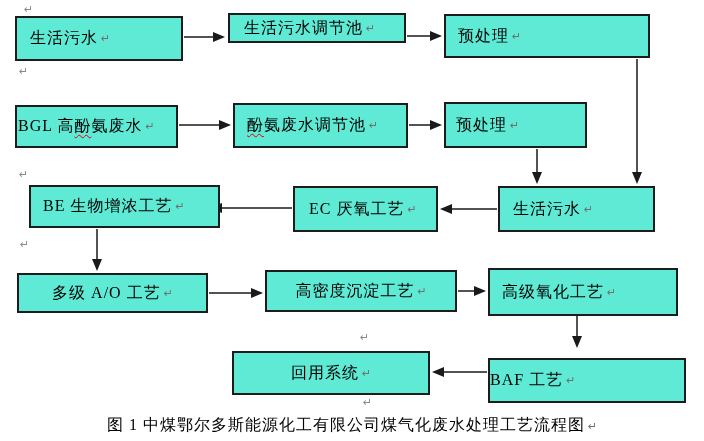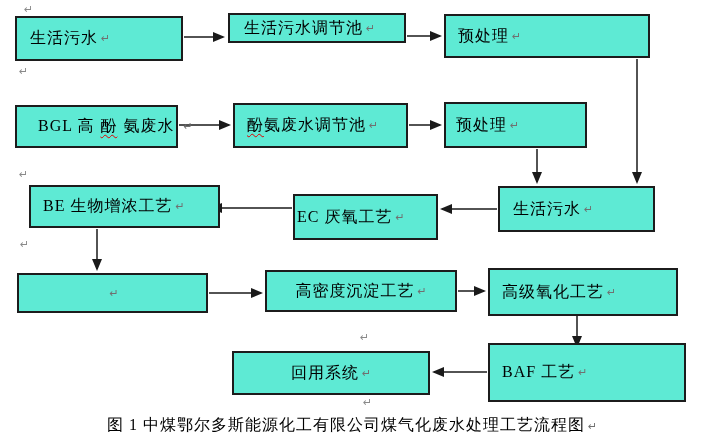--- a/index.html
+++ b/index.html
@@ -94,66 +94,67 @@
   </div>
   <div class="box" style="left:228px; top:13px; width:178px; height:30px; padding-left:14px;">
     <span>生活污水调节池</span>
       <span class="ret">↵</span>
   </div>
   <div class="box" style="left:444px; top:14px; width:206px; height:44px; padding-left:12px;">
     <span>预处理</span>
       <span class="ret">↵</span>
   </div>
 
-  <div class="box" style="left:15px; top:105px; width:163px; height:43px; padding-left:21px;gap:6px;">
+  <div class="box" style="left:15px; top:105px; width:163px; height:43px; padding-left:1px;">
     <span>BGL 高</span>
       <span class="sp">酚</span>
       <span>氨废水</span>
       <span class="ret">↵</span>
   </div>
   <div class="box" style="left:233px; top:103px; width:175px; height:45px; padding-left:12px;">
     <span class="sp">酚</span>
       <span>氨废水调节池</span>
       <span class="ret">↵</span>
   </div>
   <div class="box" style="left:444px; top:102px; width:143px; height:46px; padding-left:10px;">
     <span>预处理</span>
       <span class="ret">↵</span>
   </div>
 
   <div class="box" style="left:17px; top:185px; width:191px; height:43px; padding-left:12px;margin-left:12px;">
     <span>BE 生物增浓工艺</span>
       <span class="ret">↵</span>
   </div>
-  <div class="box" style="left:293px; top:194px; width:145px; height:46px; padding-left:2px;">
+  <div class="box" style="left:293px; top:186px; width:145px; height:46px; padding-left:14px;">
     <span>EC 厌氧工艺</span>
       <span class="ret">↵</span>
   </div>
   <div class="box" style="left:498px; top:186px; width:157px; height:46px; padding-left:13px;">
     <span>生活污水</span>
       <span class="ret">↵</span>
   </div>
 
   <div class="box center" style="left:17px; top:273px; width:191px; height:40px;">
+    <span>多级 A/O 工艺</span>
       <span class="ret">↵</span>
   </div>
   <div class="box center" style="left:265px; top:270px; width:192px; height:42px;">
     <span>高密度沉淀工艺</span>
       <span class="ret">↵</span>
   </div>
   <div class="box" style="left:488px; top:268px; width:190px; height:48px; padding-left:12px;">
     <span>高级氧化工艺</span>
       <span class="ret">↵</span>
   </div>
 
   <div class="box center" style="left:232px; top:351px; width:198px; height:44px;">
     <span>回用系统</span>
       <span class="ret">↵</span>
   </div>
-  <div class="box" style="left:488px; top:343px; width:198px; height:59px; padding-left:12px;">
+  <div class="box" style="left:488px; top:358px; width:198px; height:45px; ">
     <span>BAF 工艺</span>
       <span class="ret">↵</span>
   </div>
 
   <span class="pmark" style="left:24px; top:3px;">↵</span>
   <span class="pmark" style="left:19px; top:65px;">↵</span>
   <span class="pmark" style="left:19px; top:168px;">↵</span>
   <span class="pmark" style="left:20px; top:238px;">↵</span>
   <span class="pmark" style="left:360px; top:331px;">↵</span>
   <span class="pmark" style="left:363px; top:396px;">↵</span>

